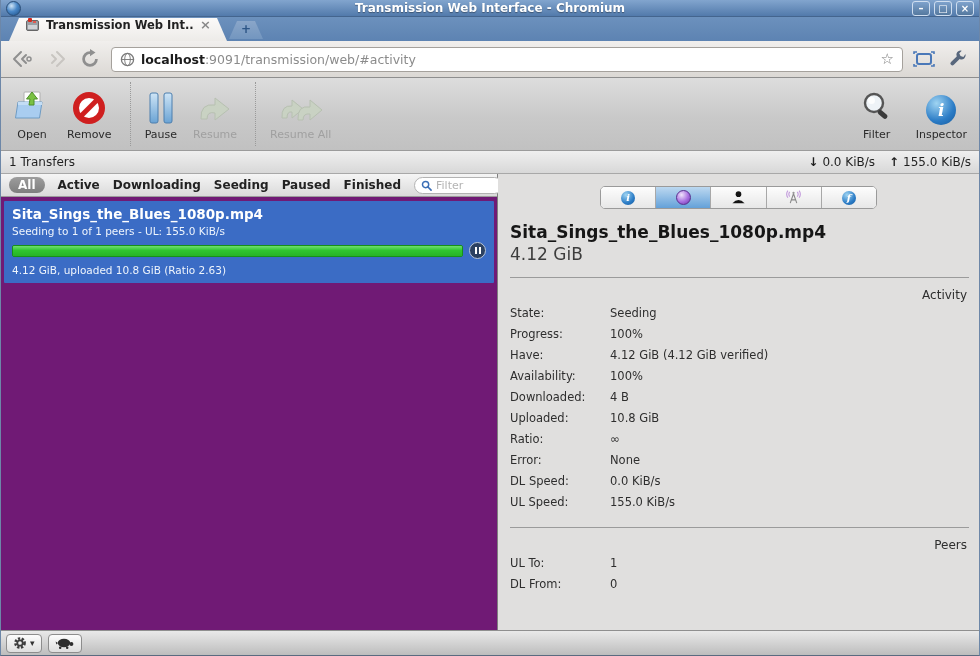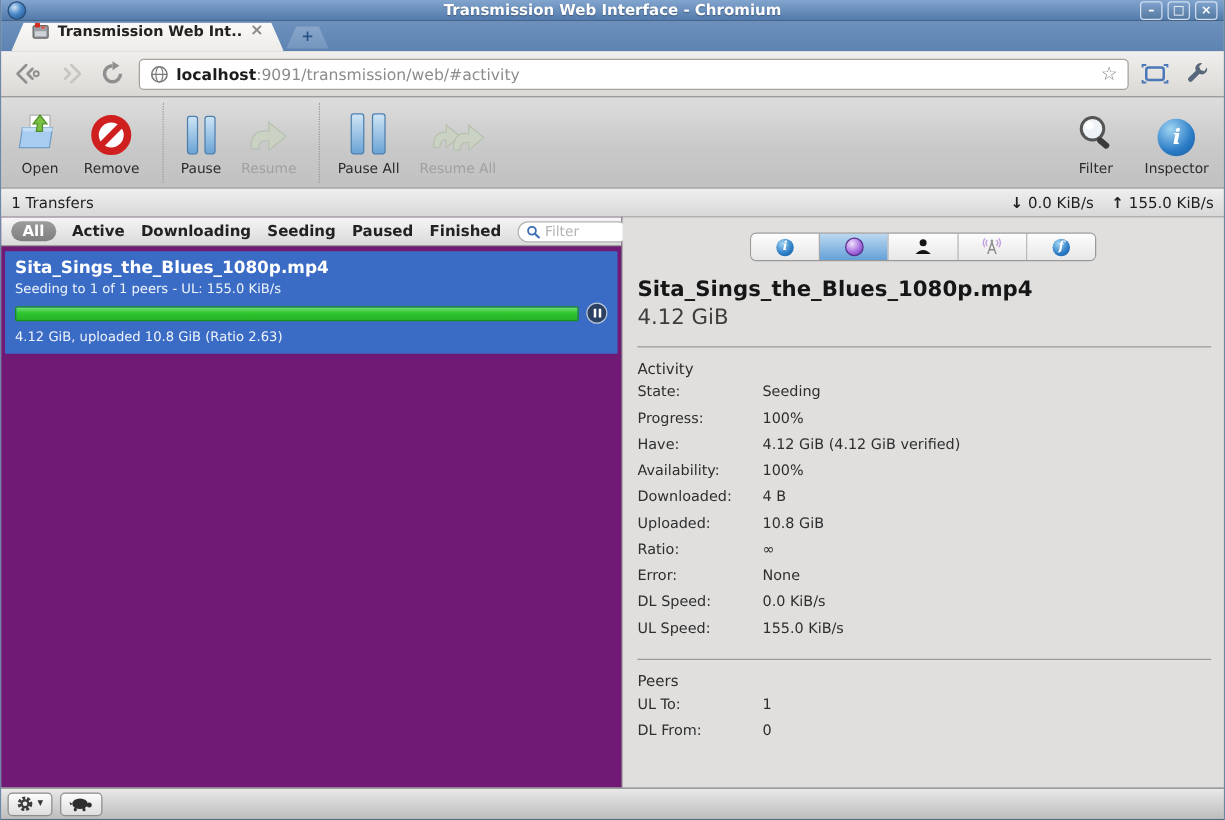--- a/index.html
+++ b/index.html
@@ -76,21 +76,21 @@
   .tsize { font-size:10.5px; color:#eef4fc; }
 
   
   .itabs { width:277px; height:23px; margin:12px auto 0; display:flex; border:1px solid #9a9a9a; border-radius:5px; overflow:hidden; background:#fff; }
   .iseg { flex:1; background:linear-gradient(#fdfdfd,#e7e7e7); border-right:1px solid #a8a8a8; display:flex; align-items:center; justify-content:center; }
   .iseg:last-child { border-right:none; }
   .iseg.sel { background:linear-gradient(#bcd8f0,#64a1d9); }
   .ititle { font-size:17px; font-weight:bold; color:#161616; margin:13px 12px 2px; }
   .isize { font-size:17px; color:#3d3d3d; margin:0 12px; }
   .ihr { border-top:1px solid #9b9b9b; margin:13px 10px 0 12px; }
-  .ihead { font-size:12px; color:#2e2e2e; margin:10px 12px 4px; }
+  .ihead { font-size:12px; color:#2e2e2e; margin:10px 12px 4px;text-align:right; }
   .irow { display:flex; height:21px; align-items:flex-start; margin:0 12px; font-size:11.5px; color:#2e2e2e; }
   .ilabel { width:100px; flex:none; }
   .ival {}
 
   
   .bottombar { height:25px; background:linear-gradient(#e9e9e9,#bdbdbd); border-top:1px solid #8f8f8f; display:flex; align-items:center; padding:0 5px; gap:6px; }
   .bbtn { height:19px; border:1px solid #8d8d8d; border-radius:4px; background:linear-gradient(#fcfcfc,#dedede); display:flex; align-items:center; justify-content:center; padding:0 6px; gap:3px; }
   .caret { font-size:9px; color:#333; }
 
   .icon-circle-blue { border-radius:50%; background:radial-gradient(circle at 35% 28%, #9fd4f2, #2b7cc6 60%, #15599c); color:#fff; display:flex; align-items:center; justify-content:center; font-family:"DejaVu Serif",serif; font-style:italic; font-weight:bold; }
@@ -206,35 +206,20 @@
     </div>
     <div class="tbtn disabled">
       <span class="ic">
         <svg width="38" height="32" viewBox="0 0 38 32">
             <path d="M5 26 Q4 10 19 12 L19 5 L33 16 L19 27 L19 20 Q11 18 11 26 Z" fill="#c9d2c3" stroke="#b7c0b1"></path>
           </svg>
       </span>
       <span class="cap">Resume</span>
     </div>
     <div class="tsep"></div>
-    <div class="tbtn">
-      <span class="ic">
-        <svg width="34" height="36" viewBox="0 0 34 36">
-            <rect x="3" y="2" width="10" height="32" rx="2" fill="url(#pg2)" stroke="#4d7fae"></rect>
-            <rect x="20" y="2" width="10" height="32" rx="2" fill="url(#pg2)" stroke="#4d7fae"></rect>
-            <defs>
-              <linearGradient id="pg2" x1="0" y1="0" x2="0" y2="1">
-                <stop offset="0" stop-color="#cfe5f6"></stop>
-                <stop offset="1" stop-color="#6aa3d4"></stop>
-              </linearGradient>
-            </defs>
-          </svg>
-      </span>
-      <span class="cap">Pause All</span>
-    </div>
     <div class="tbtn disabled">
       <span class="ic">
         <svg width="46" height="32" viewBox="0 0 46 32">
             <path d="M4 25 Q3 12 14 13 L14 7 L25 16 L14 25 L14 19 Q9 18 9 25 Z" fill="#c9d2c3" stroke="#b7c0b1"></path>
             <path d="M20 27 Q19 12 32 14 L32 7 L44 17 L32 27 L32 21 Q25 20 25 27 Z" fill="#c9d2c3" stroke="#b7c0b1"></path>
           </svg>
       </span>
       <span class="cap">Resume All</span>
     </div>
     <div class="tright">

